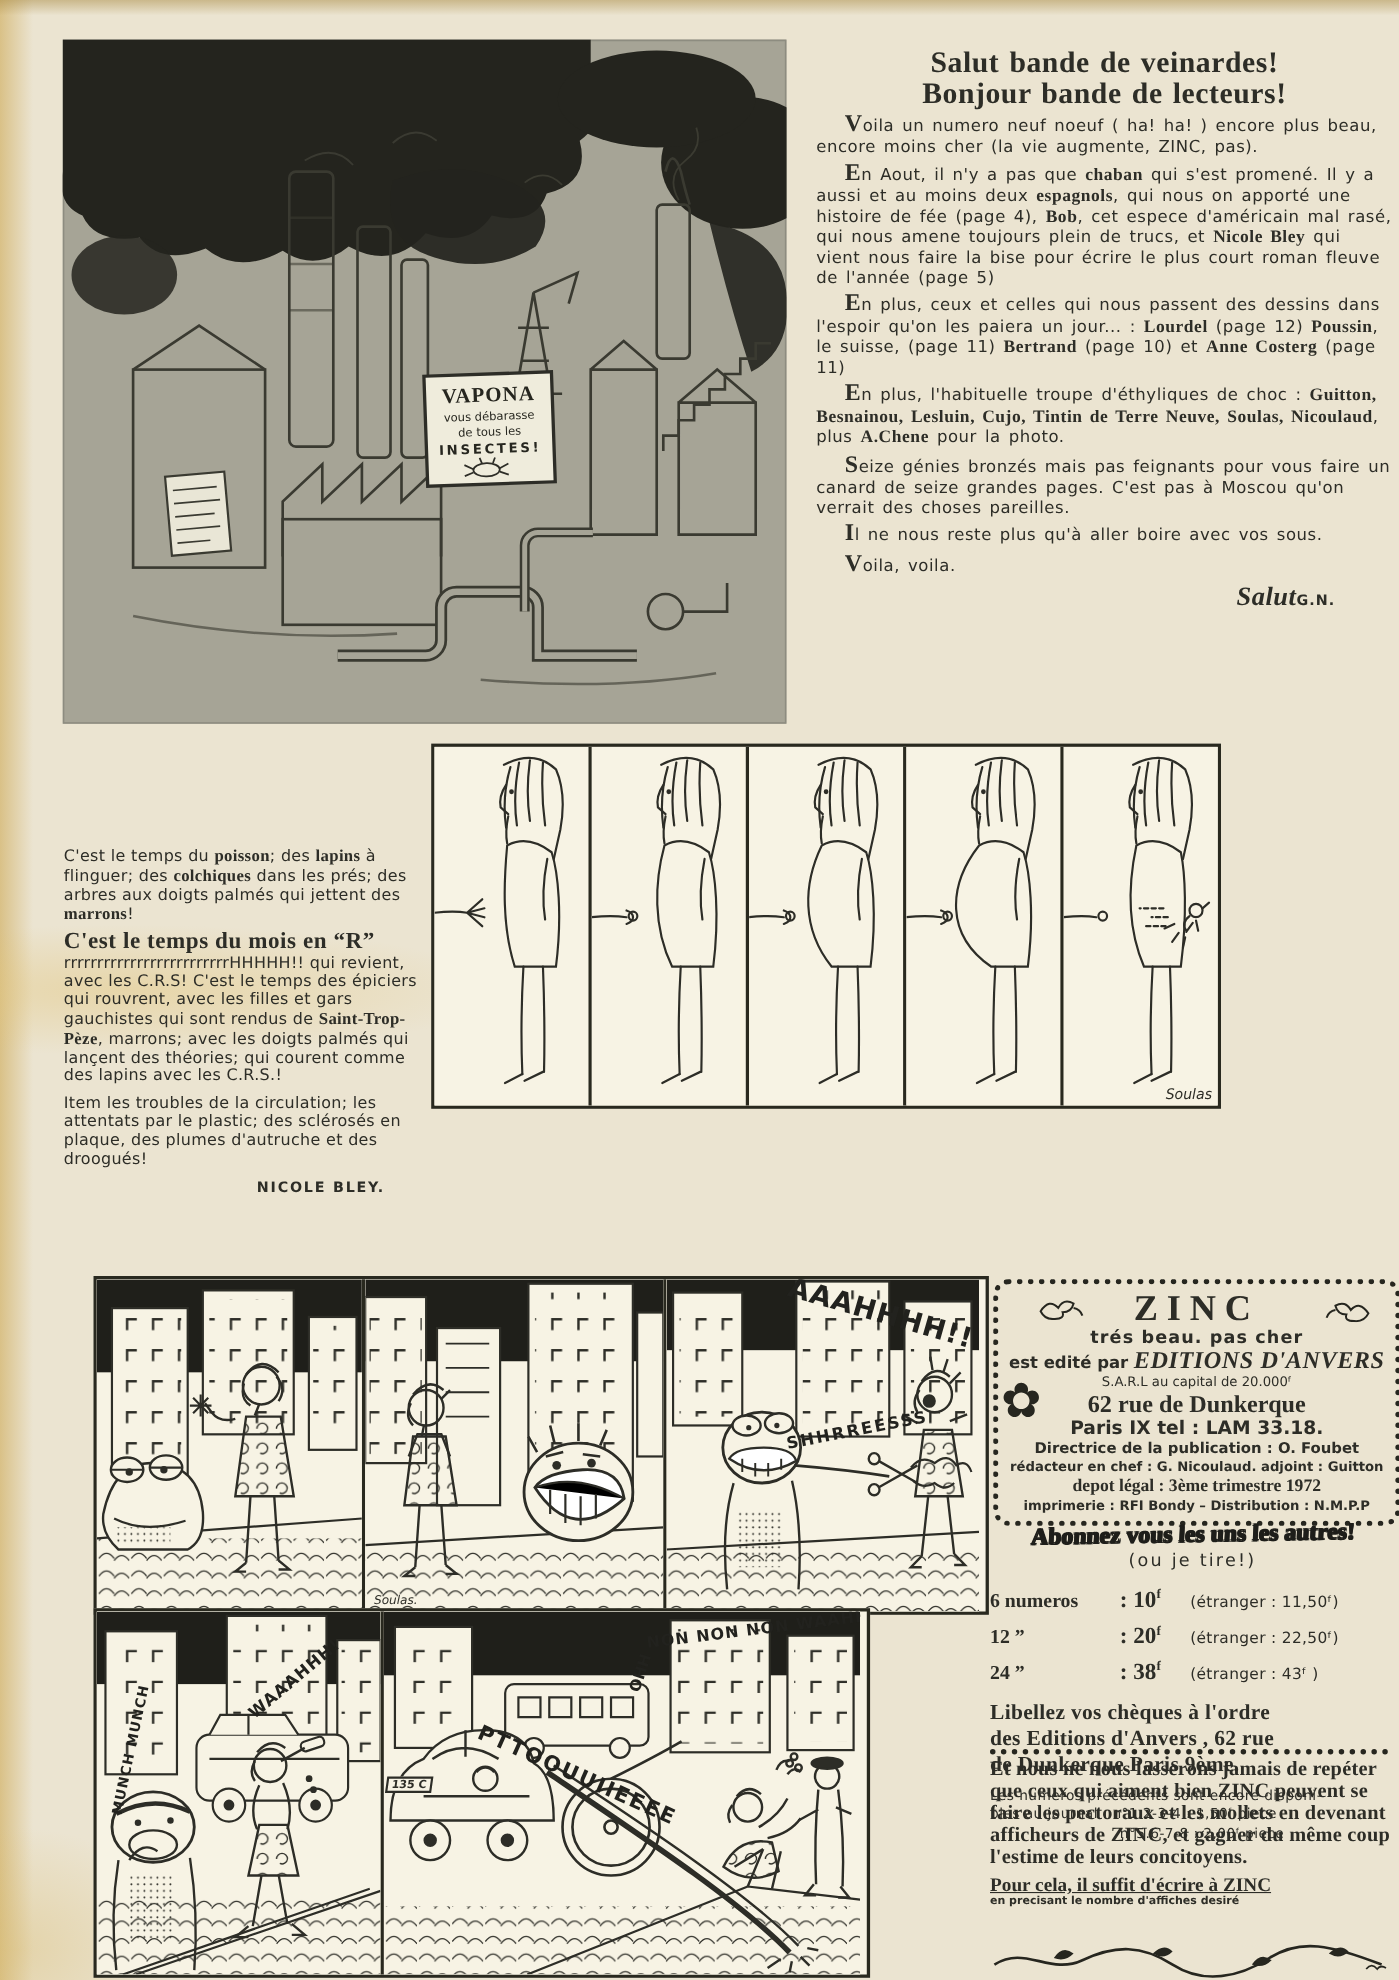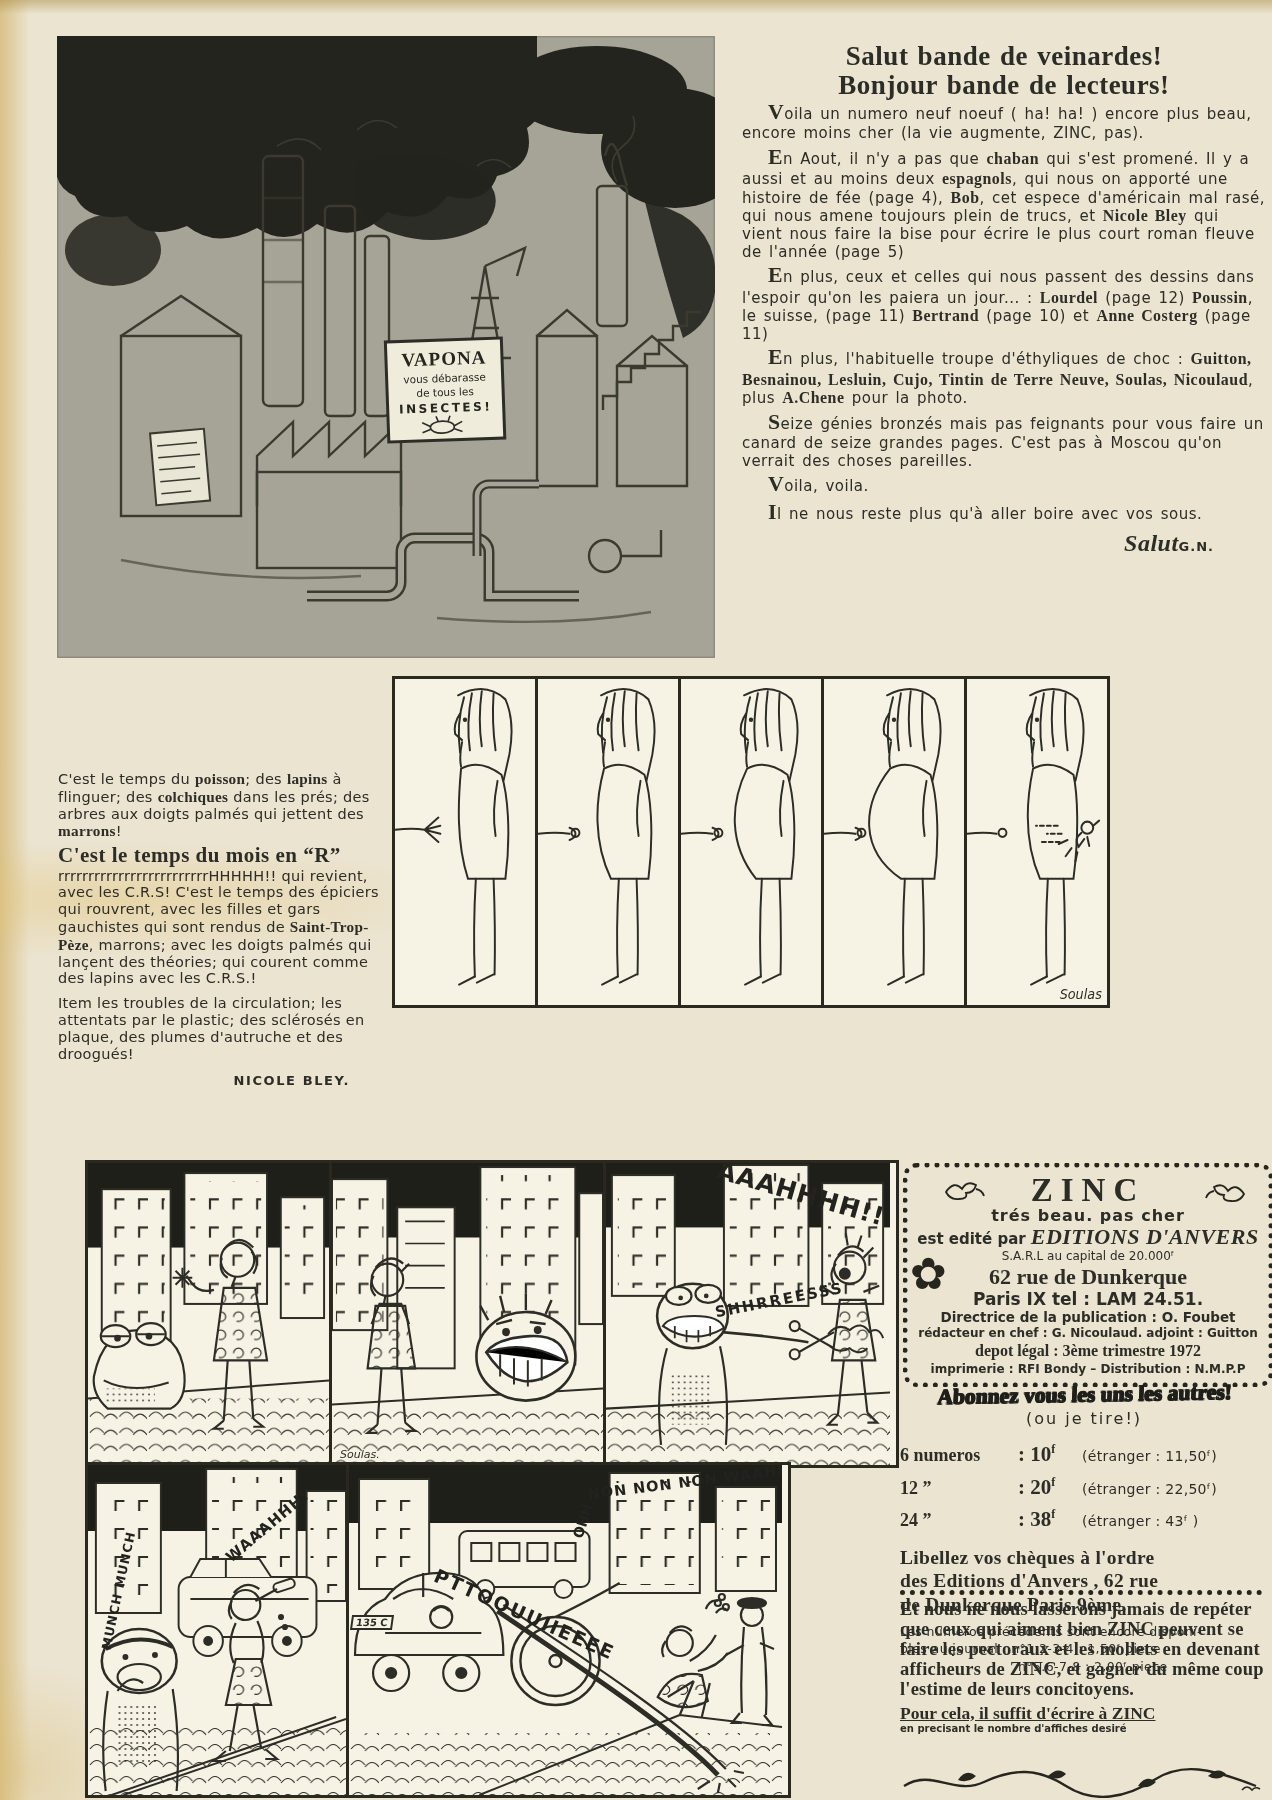--- a/index.html
+++ b/index.html
@@ -162,22 +162,22 @@
   </div>
 
   <div class="abs ed" style="left:742px;top:42px;width:524px;">
     <div class="ed-h">Salut bande de veinardes!</div>
     <div class="ed-h" style="">Bonjour bande de lecteurs!</div>
     <p>Voila un numero neuf noeuf ( ha! ha! ) encore plus beau, encore moins cher (la vie augmente, ZINC, pas).</p>
     <p>En Aout, il n'y a pas que <b>chaban</b> qui s'est promené. Il y a aussi et au moins deux <b>espagnols</b>, qui nous on apporté une histoire de fée (page 4), <b>Bob</b>, cet espece d'américain mal rasé, qui nous amene toujours plein de trucs, et <b>Nicole Bley</b> qui vient nous faire la bise pour écrire le plus court roman fleuve de l'année (page 5)</p>
     <p>En plus, ceux et celles qui nous passent des dessins dans l'espoir qu'on les paiera un jour... : <b>Lourdel</b> (page 12) <b>Poussin</b>, le suisse, (page 11) <b>Bertrand</b> (page 10) et <b>Anne Costerg</b> (page 11)</p>
     <p>En plus, l'habituelle troupe d'éthyliques de choc : <b>Guitton, Besnainou, Lesluin, Cujo, Tintin de Terre Neuve, Soulas, Nicoulaud</b>, plus <b>A.Chene</b> pour la photo.</p>
     <p>Seize génies bronzés mais pas feignants pour vous faire un canard de seize grandes pages. C'est pas à Moscou qu'on verrait des choses pareilles.</p>
+    <p>Il ne nous reste plus qu'à aller boire avec vos sous.</p>
     <p>Voila, voila.</p>
-    <p>Il ne nous reste plus qu'à aller boire avec vos sous.</p>
     <div class="signoff">
       <span class="s1">Salut</span>
       <span class="s2">G.N.</span>
     </div>
   </div>
 
   <div class="abs strip" style="left:392px;top:676px;width:712px;height:326px;">
 
     <div class="panel" style="flex:1 1 0;">
       <svg viewBox="0 0 142 320" preserveAspectRatio="none">
@@ -542,21 +542,21 @@
       <path d="M42,18 q-8,-12 -16,-3 q-5,-9 -14,-4 q2,8 10,8 q-2,6 7,6 q9,1 13,-7z M12,15 q-6,1 -8,7" stroke="#26261f" stroke-width="1.8" fill="none"></path>
     </svg>
     <div class="z-title">ZINC</div>
     <div class="z-tag">trés beau. pas cher</div>
     <div style="line-height:1.1;">
       <span class="z-edit">est edité par</span>
       <span class="z-pub">EDITIONS D'ANVERS</span>
     </div>
     <div class="z-small">S.A.R.L au capital de 20.000ᶠ</div>
     <div class="z-addr1">62 rue de Dunkerque</div>
-    <div class="z-addr2">Paris IX   tel : LAM 24.51.</div>
+    <div class="z-addr2">Paris IX   tel : LAM 33.18.</div>
     <div class="z-line">Directrice de la publication : O. Foubet</div>
     <div class="z-line2">rédacteur en chef : G. Nicoulaud. adjoint : Guitton</div>
     <div class="z-legal">depot légal : 3ème trimestre 1972</div>
     <div class="z-small" style="font-weight:bold;">imprimerie : RFI Bondy – Distribution : N.M.P.P</div>
   </div>
 
   <div class="abs" style="left:900px;top:1382px;width:368px;">
     <div class="ab-head">Abonnez vous les uns les autres!</div>
     <div class="ab-sub">(ou je tire!)</div>
     <div class="rates">

